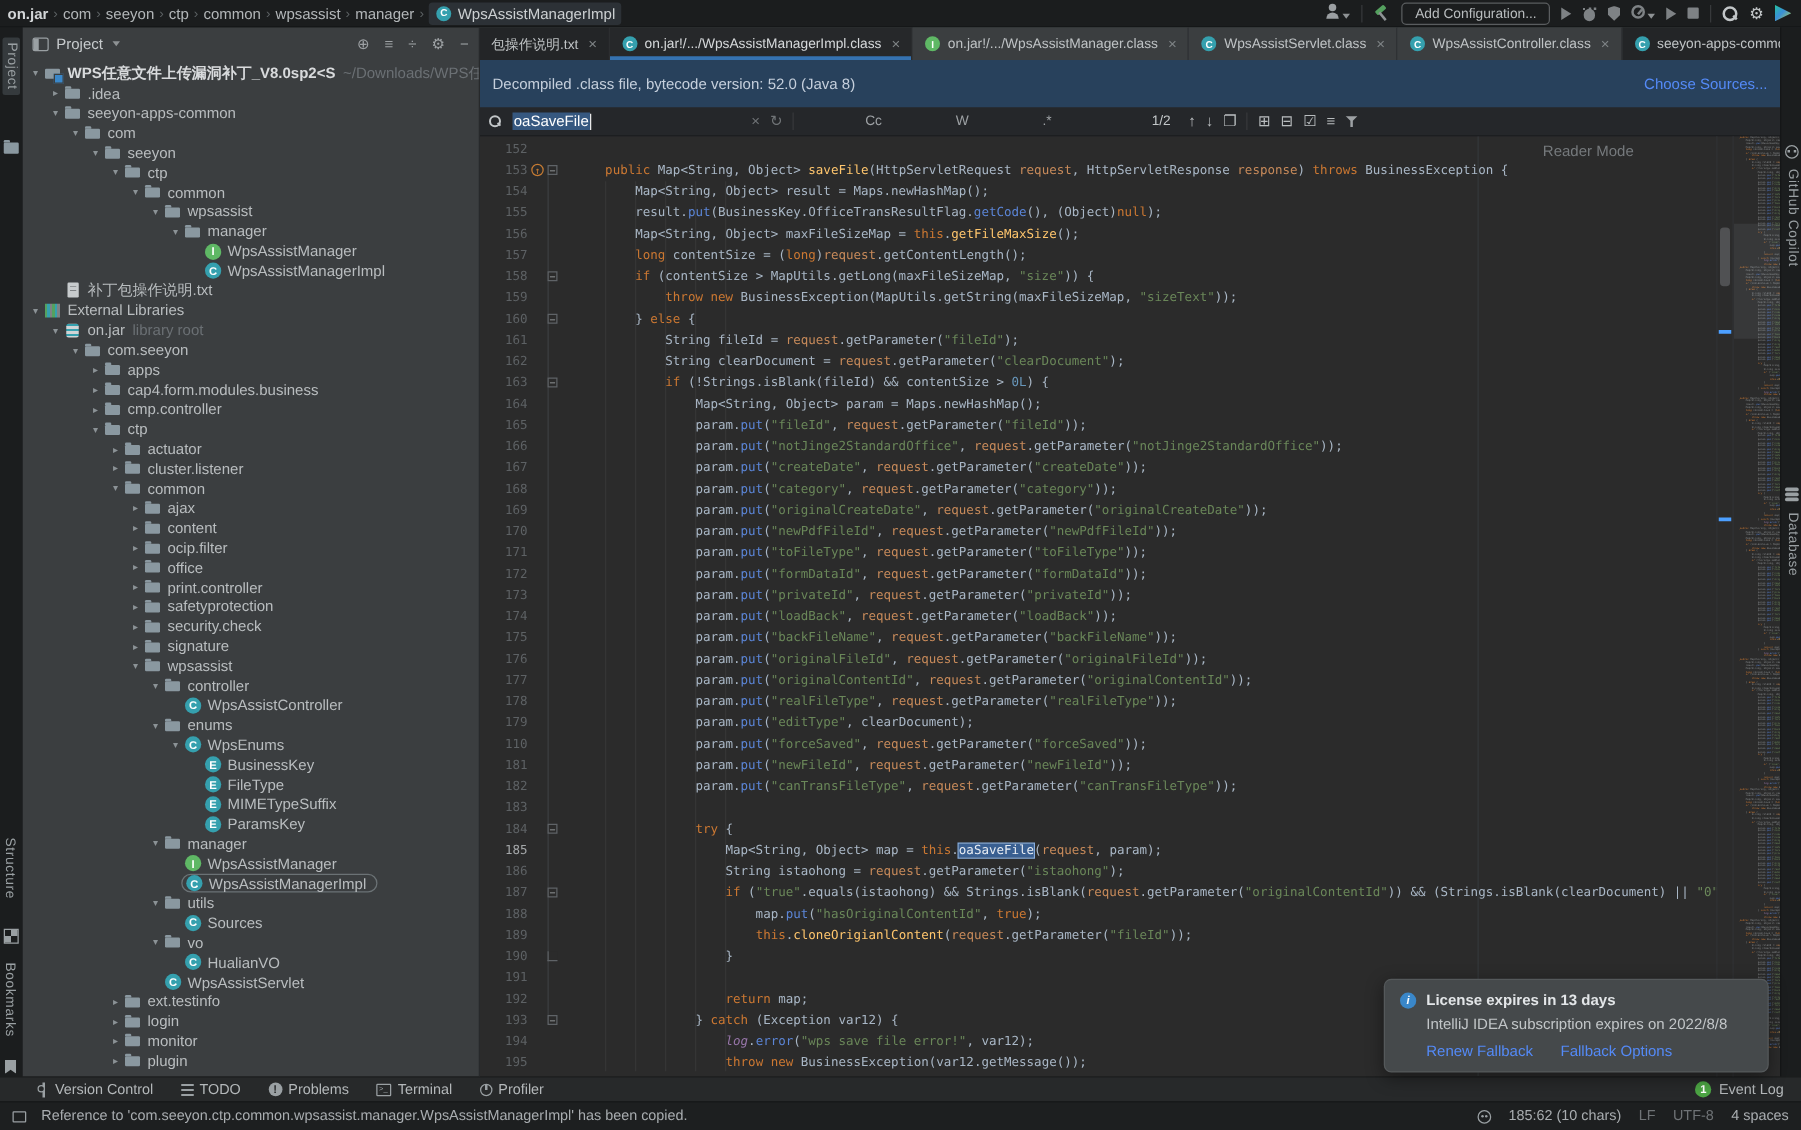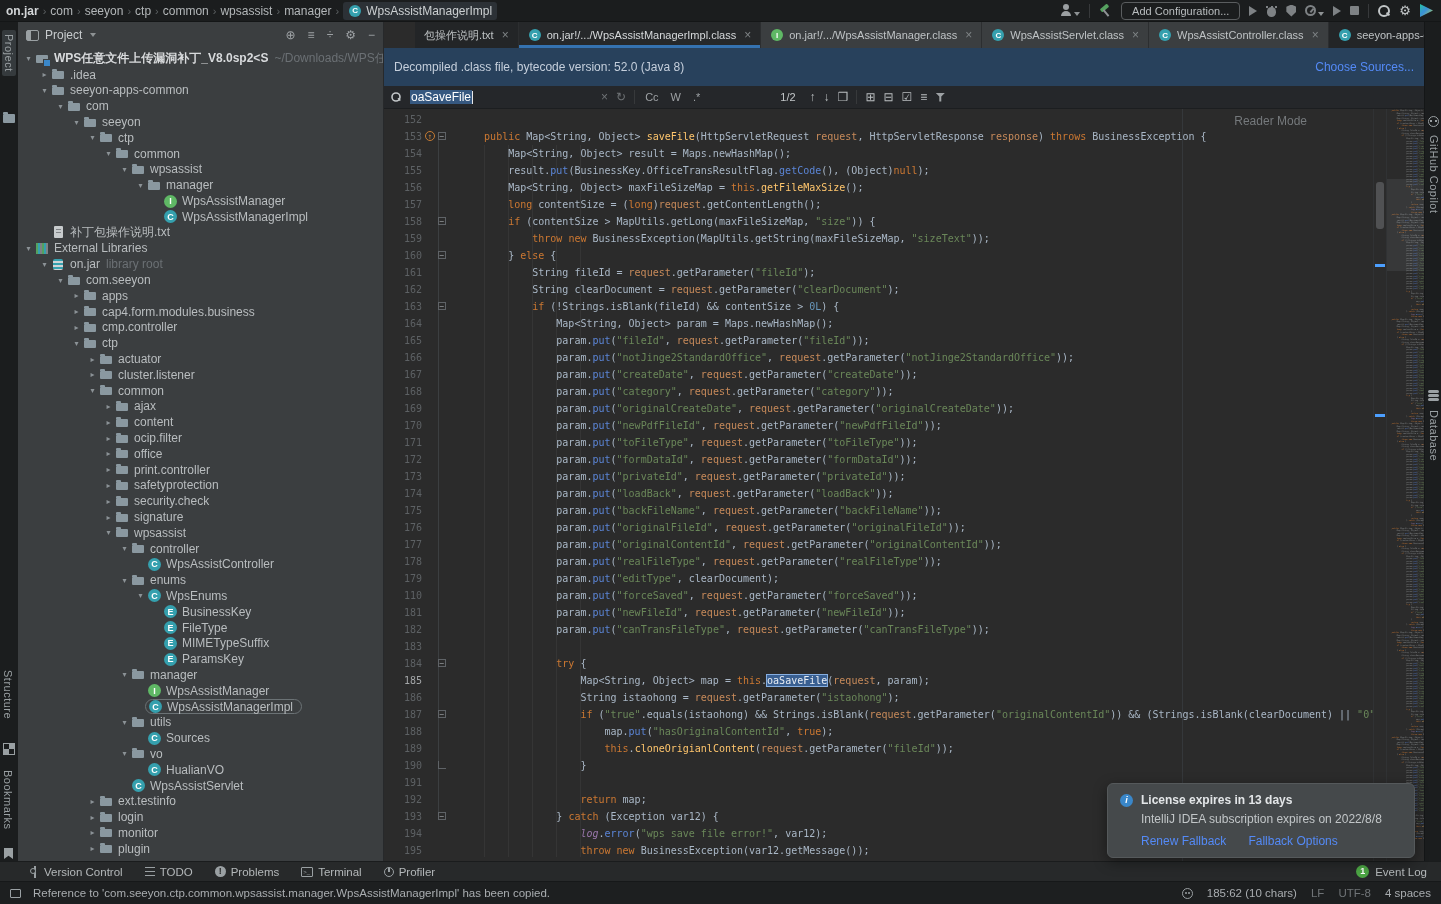--- a/index.html
+++ b/index.html
@@ -67,33 +67,33 @@
   .tico-jar:before{content:"";position:absolute;left:2px;top:1px;width:10px;height:11px;background:repeating-linear-gradient(180deg,#35a0ae 0 2px,#cfd4d6 2px 4px);border-radius:2px;}
   .tico-lib:before{content:"";position:absolute;left:1px;top:1px;width:12px;height:11px;background:repeating-linear-gradient(90deg,#55a15f 0 2px,#35a0ae 2px 4px,#7e8285 4px 6px);}
   .tico-txt:before{content:"";position:absolute;left:3px;top:0;width:9px;height:12px;background:#c7cbcd;border-radius:1px;}
   .tico-txt:after{content:"";position:absolute;left:5px;top:3px;width:5px;height:6px;background:repeating-linear-gradient(180deg,#7e8285 0 1px,transparent 1px 3px);}
   .cico{display:inline-flex;align-items:center;justify-content:center;width:13px;height:13px;border-radius:50%;font-size:9px;font-weight:bold;color:#fff;flex:none;margin:0 1px;}
   .cico-class{background:#35a0ae;}
   .cico-iface{background:#5fb865;}
   .cico-enum{background:#35a0ae;}
   
   .editor{flex:1;min-width:0;display:flex;flex-direction:column;background:#2b2b2b;}
-  .tabs{height:26px;background:#3b3e40;display:flex;align-items:stretch;flex:none;margin-left:31px;}
+  .tabs{height:26px;background:#3b3e40;display:flex;align-items:stretch;flex:none;}
   .tab{display:flex;align-items:center;gap:5px;padding:0 9px;font-size:11px;color:#bfc3c5;border-right:1px solid #2c2e30;white-space:nowrap;}
   .tab.normal{background:#3b3e40;}
   .tab.dark{background:#232527;}
   .tab.active{background:#26282a;box-shadow:inset 0 -3px 0 #3572b0;color:#d6d9db;}
   .tab .x{color:#7f8486;margin-left:3px;font-size:12px;}
   .tab .cico{width:12px;height:12px;font-size:8px;}
   .banner{height:38px;background:#28415c;display:flex;align-items:center;justify-content:space-between;padding:0 10px;font-size:12px;color:#c5cfdc;flex:none;}
   .banner a{color:#548af7;text-decoration:none;}
   .findbar{height:23px;background:#25272a;border-bottom:1px solid #1c1e20;display:flex;align-items:center;gap:8px;padding:0 6px;font-size:11px;color:#9da1a4;flex:none;}
   .fsel{background:#365880;color:#fff;padding:0 1px;font-size:12px;}
   .fcaret{display:inline-block;width:1px;height:13px;background:#e8e8e8;vertical-align:middle;}
-  .ftoggle{font-size:11px;color:#9da1a4;padding:0 2px;}
+  .ftoggle{font-size:11px;color:#9da1a4;padding:0 2px;margin-left:47px;}
   .fcount{color:#c2c6c8;margin:0 6px 0 70px;}
   .fico{color:#b9bdbf;font-size:12px;}
   .funnel{display:inline-block;width:10px;height:9px;background:#9da1a4;clip-path:polygon(0 0,100% 0,60% 45%,60% 100%,40% 100%,40% 45%);}
   
   .codearea{flex:1;display:flex;min-height:0;position:relative;}
   .codemain{flex:1;min-width:0;overflow:hidden;position:relative;padding-top:2px;}
   .crow{height:17px;display:flex;font-family:"DejaVu Sans Mono",monospace;font-size:10px;line-height:17px;}
   .ln{width:44px;flex:none;text-align:right;padding-right:6px;color:#5d6164;font-size:10px;}
   .ln.cur{color:#a4a7a9;}
   .foldc{width:24px;flex:none;position:relative;}

